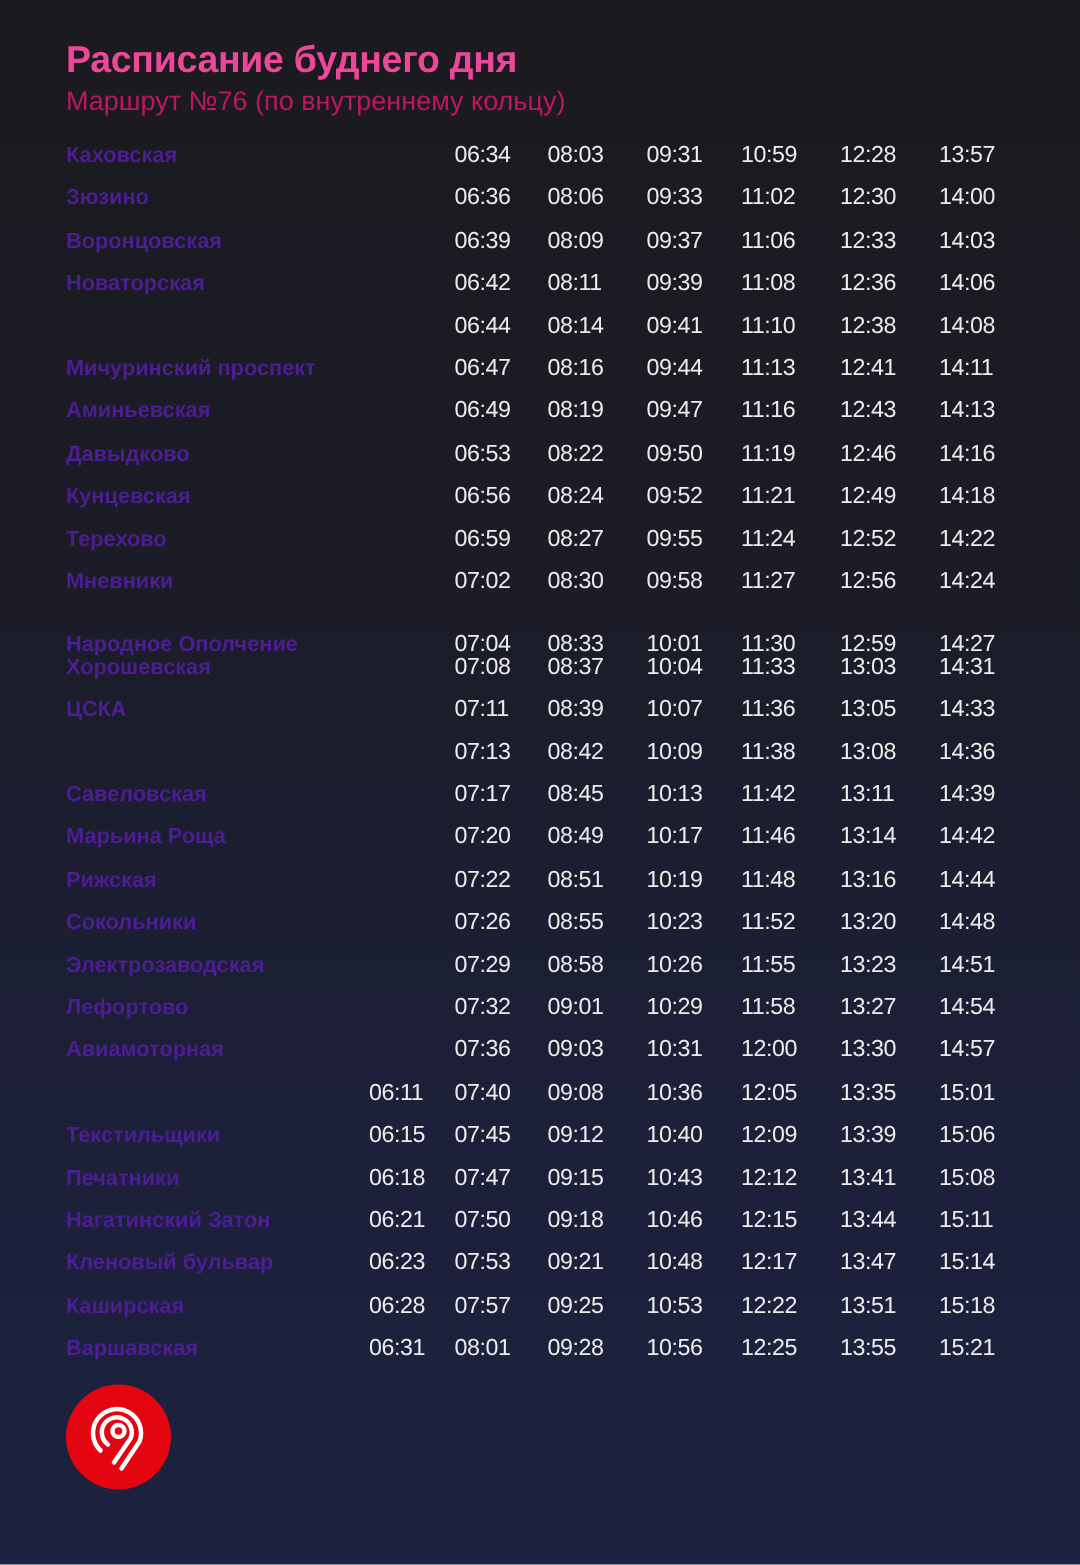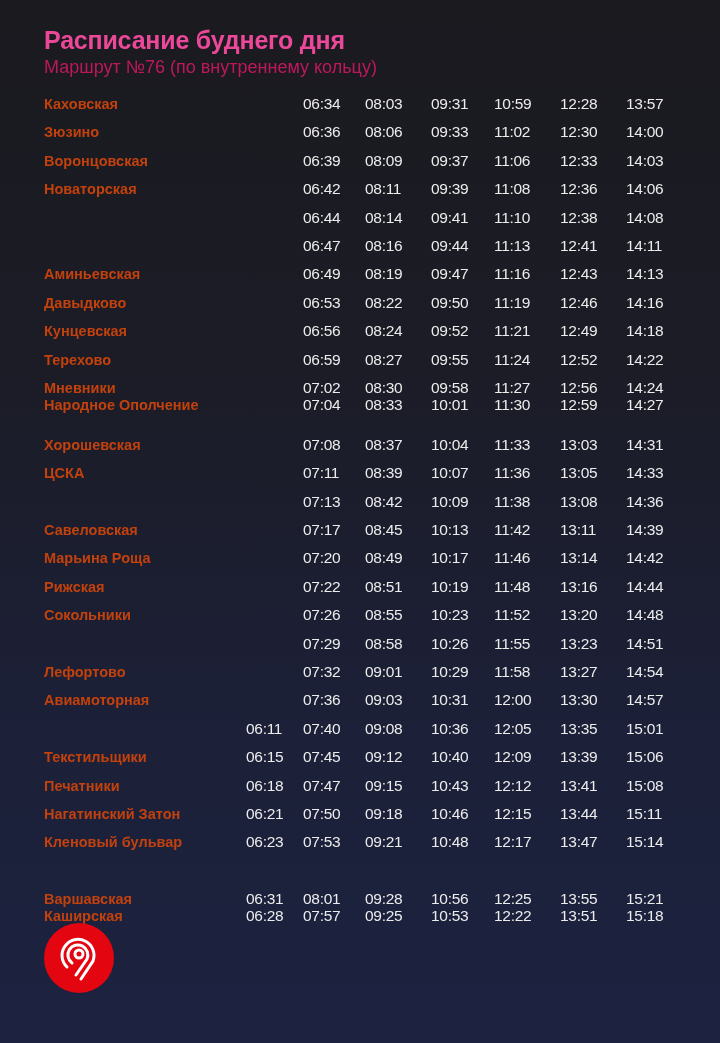--- a/index.html
+++ b/index.html
@@ -18,21 +18,21 @@
     position: absolute; left: 44px; top: 57px;
     font-size: 18px; color: #be185d;
   }
   .table { position: absolute; left: 0; top: 90px; width: 720px; }
   .row {
     position: absolute; left: 0; width: 720px; height: 28px;
     font-size: 15px; line-height: 28px;
   }
   .station {
     position: absolute; left: 44px; top: 0;
-    color: #c2410c; font-weight: bold; font-size: 14.5px;
+    color: #4c1d95; font-weight: bold; font-size: 14.5px;
     white-space: nowrap;
   }
   .t {
     position: absolute; top: 0; color: #ececec; font-size: 15.5px;
     letter-spacing: -0.3px;
   }
   .c0 { left: 246px; } .c1 { left: 303px; } .c2 { left: 365px; }
   .c3 { left: 431px; } .c4 { left: 494px; } .c5 { left: 560px; } .c6 { left: 626px; }
   .logo {
     position: absolute; left: 44px; top: 923px;
@@ -91,20 +91,21 @@
     <div class="row" style="top: 113.6px;">
       <span class="t c0"></span>
       <span class="t c1">06:44</span>
       <span class="t c2">08:14</span>
       <span class="t c3">09:41</span>
       <span class="t c4">11:10</span>
       <span class="t c5">12:38</span>
       <span class="t c6">14:08</span>
     </div>
     <div class="row" style="top: 142px;">
+      <span class="station">Мичуринский проспект</span>
       <span class="t c0"></span>
       <span class="t c1">06:47</span>
       <span class="t c2">08:16</span>
       <span class="t c3">09:44</span>
       <span class="t c4">11:13</span>
       <span class="t c5">12:41</span>
       <span class="t c6">14:11</span>
     </div>
     <div class="row" style="top: 170.4px;">
       <span class="station">Аминьевская</span>
@@ -149,21 +150,21 @@
     <div class="row" style="top: 284px;">
       <span class="station">Мневники</span>
       <span class="t c0"></span>
       <span class="t c1">07:02</span>
       <span class="t c2">08:30</span>
       <span class="t c3">09:58</span>
       <span class="t c4">11:27</span>
       <span class="t c5">12:56</span>
       <span class="t c6">14:24</span>
     </div>
-    <div class="row" style="top: 301px;">
+    <div class="row" style="top: 326px;">
       <span class="station">Народное Ополчение</span>
       <span class="t c0"></span>
       <span class="t c1">07:04</span>
       <span class="t c2">08:33</span>
       <span class="t c3">10:01</span>
       <span class="t c4">11:30</span>
       <span class="t c5">12:59</span>
       <span class="t c6">14:27</span>
     </div>
     <div class="row" style="top: 340.8px; padding-left: 16px;">
@@ -229,20 +230,21 @@
       <span class="station">Сокольники</span>
       <span class="t c0"></span>
       <span class="t c1">07:26</span>
       <span class="t c2">08:55</span>
       <span class="t c3">10:23</span>
       <span class="t c4">11:52</span>
       <span class="t c5">13:20</span>
       <span class="t c6">14:48</span>
     </div>
     <div class="row" style="top: 539.6px;">
+      <span class="station">Электрозаводская</span>
       <span class="t c0"></span>
       <span class="t c1">07:29</span>
       <span class="t c2">08:58</span>
       <span class="t c3">10:26</span>
       <span class="t c4">11:55</span>
       <span class="t c5">13:23</span>
       <span class="t c6">14:51</span>
     </div>
     <div class="row" style="top: 568px;">
       <span class="station">Лефортово</span>
@@ -306,21 +308,21 @@
     <div class="row" style="top: 738.4px;">
       <span class="station">Кленовый бульвар</span>
       <span class="t c0">06:23</span>
       <span class="t c1">07:53</span>
       <span class="t c2">09:21</span>
       <span class="t c3">10:48</span>
       <span class="t c4">12:17</span>
       <span class="t c5">13:47</span>
       <span class="t c6">15:14</span>
     </div>
-    <div class="row" style="top: 766.8px; margin-top: 45px;">
+    <div class="row" style="top: 766.8px;">
       <span class="station">Каширская</span>
       <span class="t c0">06:28</span>
       <span class="t c1">07:57</span>
       <span class="t c2">09:25</span>
       <span class="t c3">10:53</span>
       <span class="t c4">12:22</span>
       <span class="t c5">13:51</span>
       <span class="t c6">15:18</span>
     </div>
     <div class="row" style="top: 795.2px;">

